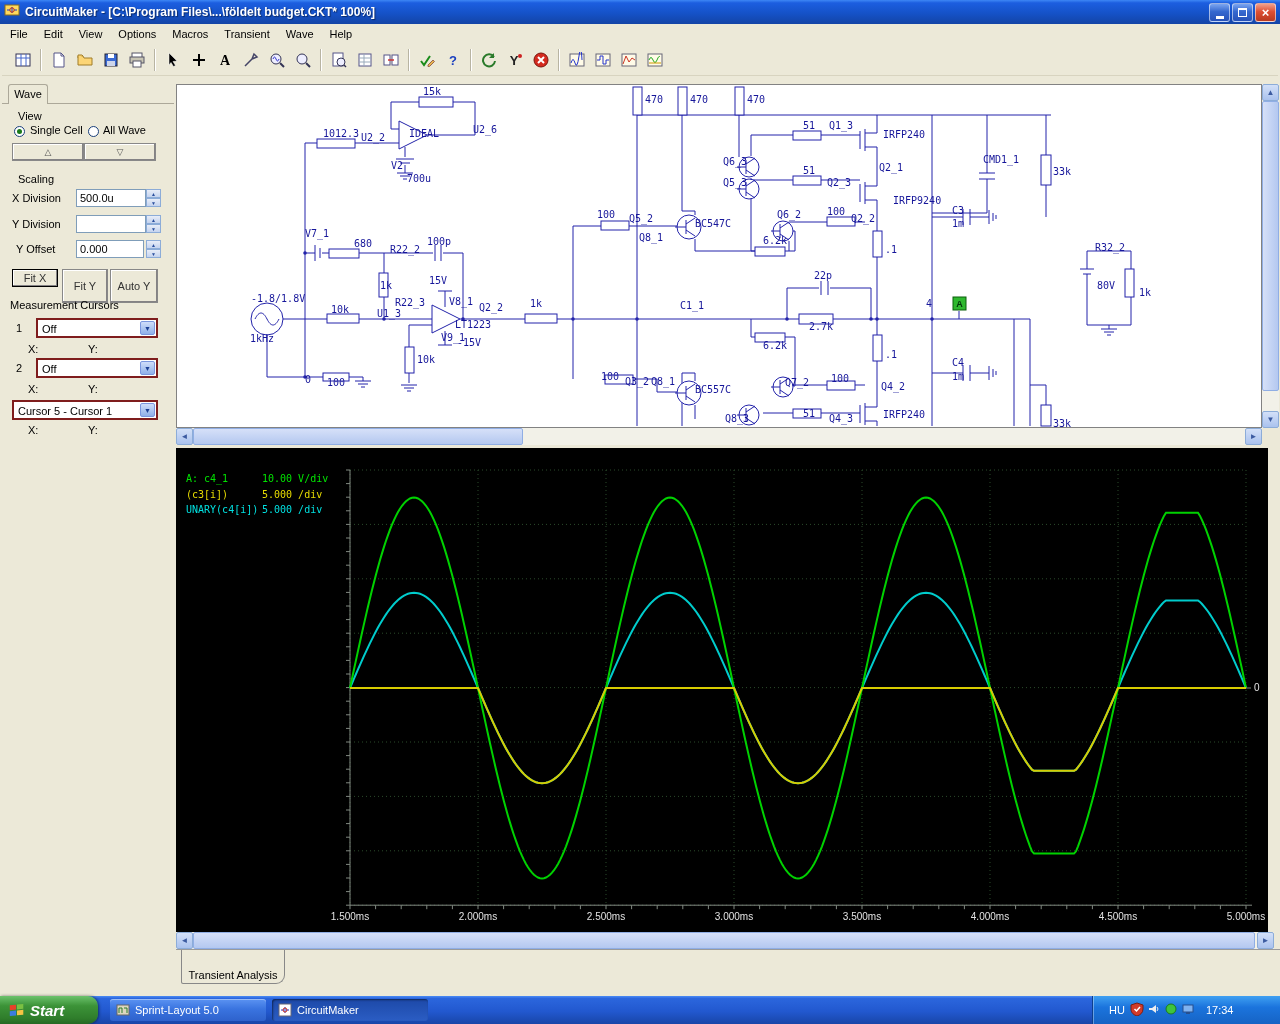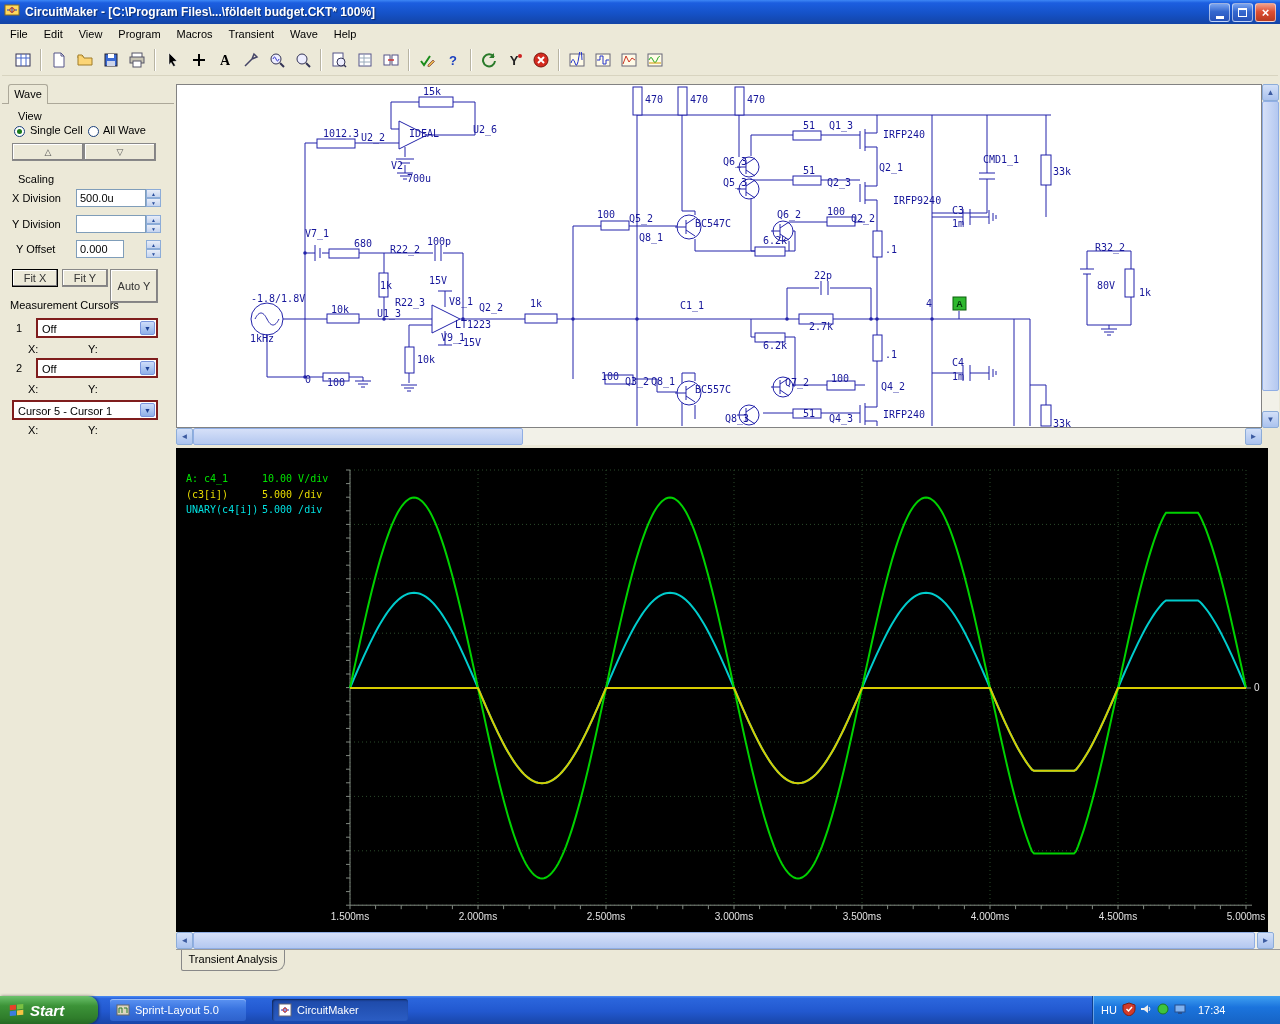--- a/index.html
+++ b/index.html
@@ -51,36 +51,36 @@
 .grid{stroke:#2b4a2b;stroke-width:1;stroke-dasharray:1,3}
 .axis{stroke:#808880;stroke-width:1}
 
 .wire{stroke:#2323aa;stroke-width:1;fill:none}
 .res{fill:#fff;stroke:#2323aa}
 .part{fill:#fff;stroke:#2323aa}
 .slabel{fill:#16169a;font:10px "DejaVu Sans Mono",monospace}
 .probe-t{font:bold 9px "Liberation Sans",sans-serif;fill:#03320a}
 
 #tabstrip{position:absolute;left:176px;top:949px;width:1104px;height:25px;background:#ece9d8;border-top:1px solid #9a9a9a}
-#btab{position:absolute;left:5px;top:0;width:104px;height:21px;background:#ece9d8;border:1px solid #888;border-top:none;border-radius:0 0 9px 2px;font-size:11px;text-align:center;padding-top:3px}
+#btab{position:absolute;left:5px;top:0;width:104px;height:34px;background:#ece9d8;border:1px solid #888;border-top:none;border-radius:0 0 9px 2px;font-size:11px;text-align:center;padding-top:19px}
 
 #taskbar{position:absolute;left:0;top:996px;width:1280px;height:28px;
  background:linear-gradient(180deg,#4b8cf5 0%,#2b66dd 9%,#2258cf 55%,#1845a8 100%)}
 #startbtn{position:absolute;left:0;top:0;width:98px;height:28px;border-radius:0 10px 10px 0;
  background:linear-gradient(180deg,#6cc26c 0%,#3c9338 35%,#2f7d2b 80%,#256823 100%);
  display:flex;align-items:center;color:#fff;font-size:15px;font-weight:bold;font-style:italic;padding-left:8px;gap:4px;
  box-shadow:1px 0 3px rgba(0,0,0,.5)}
-.taskbtn{position:absolute;top:3px;width:136px;height:22px;border-radius:3px;color:#fff;font-size:11px;
+.taskbtn{position:absolute;top:3px;width:156px;height:22px;border-radius:3px;color:#fff;font-size:11px;
  background:linear-gradient(180deg,#5b93f2,#3a74e0 45%,#2e62cc);display:flex;align-items:center;gap:5px;padding-left:6px;
  box-shadow:inset 0 1px rgba(255,255,255,.4)}
 .taskbtn.active{background:linear-gradient(180deg,#1d49a8,#2b5dc4);box-shadow:inset 1px 1px 2px rgba(0,0,0,.5)}
 #tray{position:absolute;right:0;top:0;width:188px;height:28px;
  background:linear-gradient(180deg,#3fa0f2 0%,#1b74dd 40%,#1663c4 100%);
  border-left:1px solid #0d3f8e;box-shadow:inset 1px 0 rgba(255,255,255,.35);
- display:flex;align-items:center;color:#fff;font-size:11px;gap:5px;padding-left:8px}
+ display:flex;align-items:center;color:#fff;font-size:11px;gap:5px;padding-left:16px}
 </style>
 </head>
 <body>
 
 <div id="titlebar">
   <span><svg width="16" height="16" viewBox="0 0 16 16">
         <rect x="1" y="3" width="14" height="10" fill="#ffd95e" stroke="#8a6d1d"></rect>
         <path d="M3 8h3m4 0h3M8 5v6" stroke="#1a3fbf" fill="none"></path>
         <circle cx="8" cy="8" r="2.2" fill="none" stroke="#c2281e"></circle>
       </svg></span>
@@ -95,21 +95,21 @@
     <div class="winbtn close">
         <span>×</span>
       </div>
   </div>
 </div>
 
 <div id="menubar">
     <span class="menu-item">File</span>
     <span class="menu-item">Edit</span>
     <span class="menu-item">View</span>
-    <span class="menu-item">Program</span>
+    <span class="menu-item">Options</span>
     <span class="menu-item">Macros</span>
     <span class="menu-item">Transient</span>
     <span class="menu-item">Wave</span>
     <span class="menu-item">Help</span>
   </div>
 
 <div id="toolbar">
     <div class="tb-btn">
       <svg width="16" height="16" viewBox="0 0 16 16">
         <rect x="1" y="2" width="14" height="12" fill="#fff" stroke="#335"></rect>
@@ -279,29 +279,29 @@
     <div>▲</div>
     <div>▼</div>
   </div>
 <span class="plabel" style="left:12px;top:218px">Y Division</span>
 <input class="xp-input" style="left: 76px; top: 215px; width: 70px; height: 18px;" value="">
 <div class="spin" style="left:146px;top:215px">
     <div>▲</div>
     <div>▼</div>
   </div>
 <span class="plabel" style="left:16px;top:243px">Y Offset</span>
-<input class="xp-input" style="left: 76px; top: 240px; width: 48px; height: 18px;" value="0.000">
+<input class="xp-input" style="left: 76px; top: 240px; width: 68px; height: 18px;" value="0.000">
 <div class="spin" style="left:146px;top:240px">
     <div>▲</div>
     <div>▼</div>
   </div>
 <div class="xpbtn default" style="left:12px;top:269px;width:46px;height:18px">
     <span>Fit X</span>
   </div>
-<div class="xpbtn" style="left:62px;top:269px;width:46px;height:18px">
+<div class="xpbtn" style="left:62px;top:269px;width:46px;height:34px">
     <span>Fit Y</span>
   </div>
 <div class="xpbtn" style="left:110px;top:269px;width:48px;height:34px">
     <span>Auto Y</span>
   </div>
 
 <span class="plabel" style="left:10px;top:299px">Measurement Cursors</span>
 <span class="plabel" style="left:16px;top:322px">1</span>
 <div class="combo" style="left:36px;top:318px;width:122px">
   <span class="ctext">Off</span>

